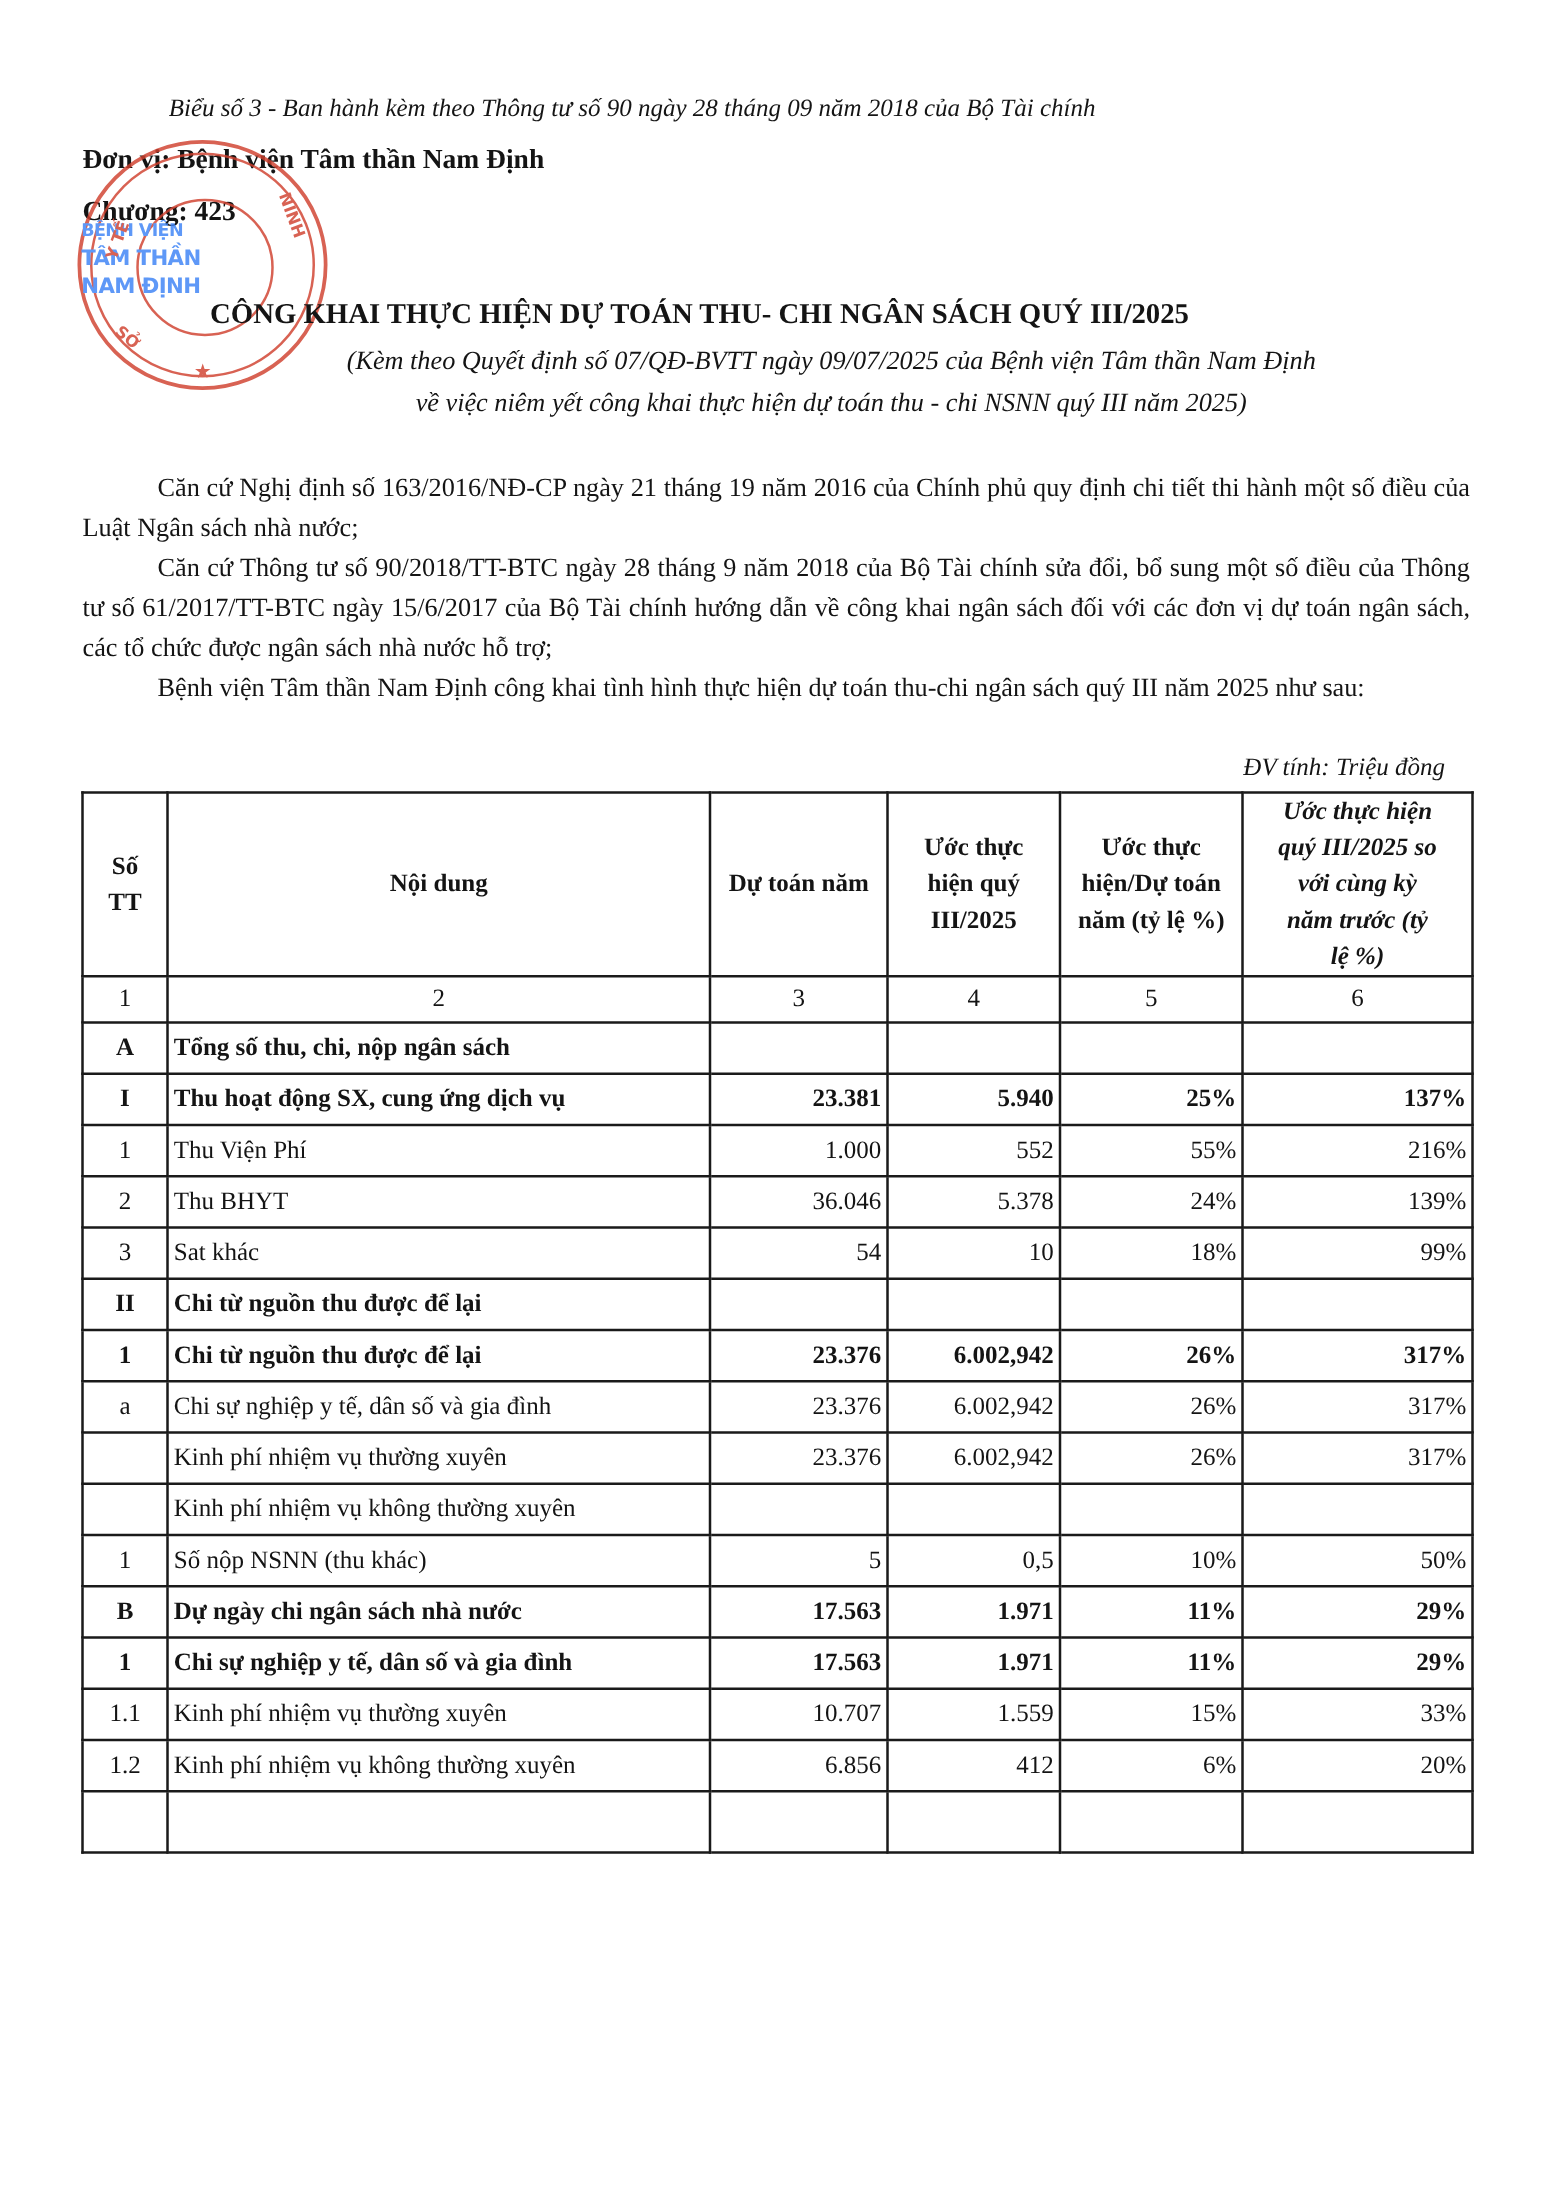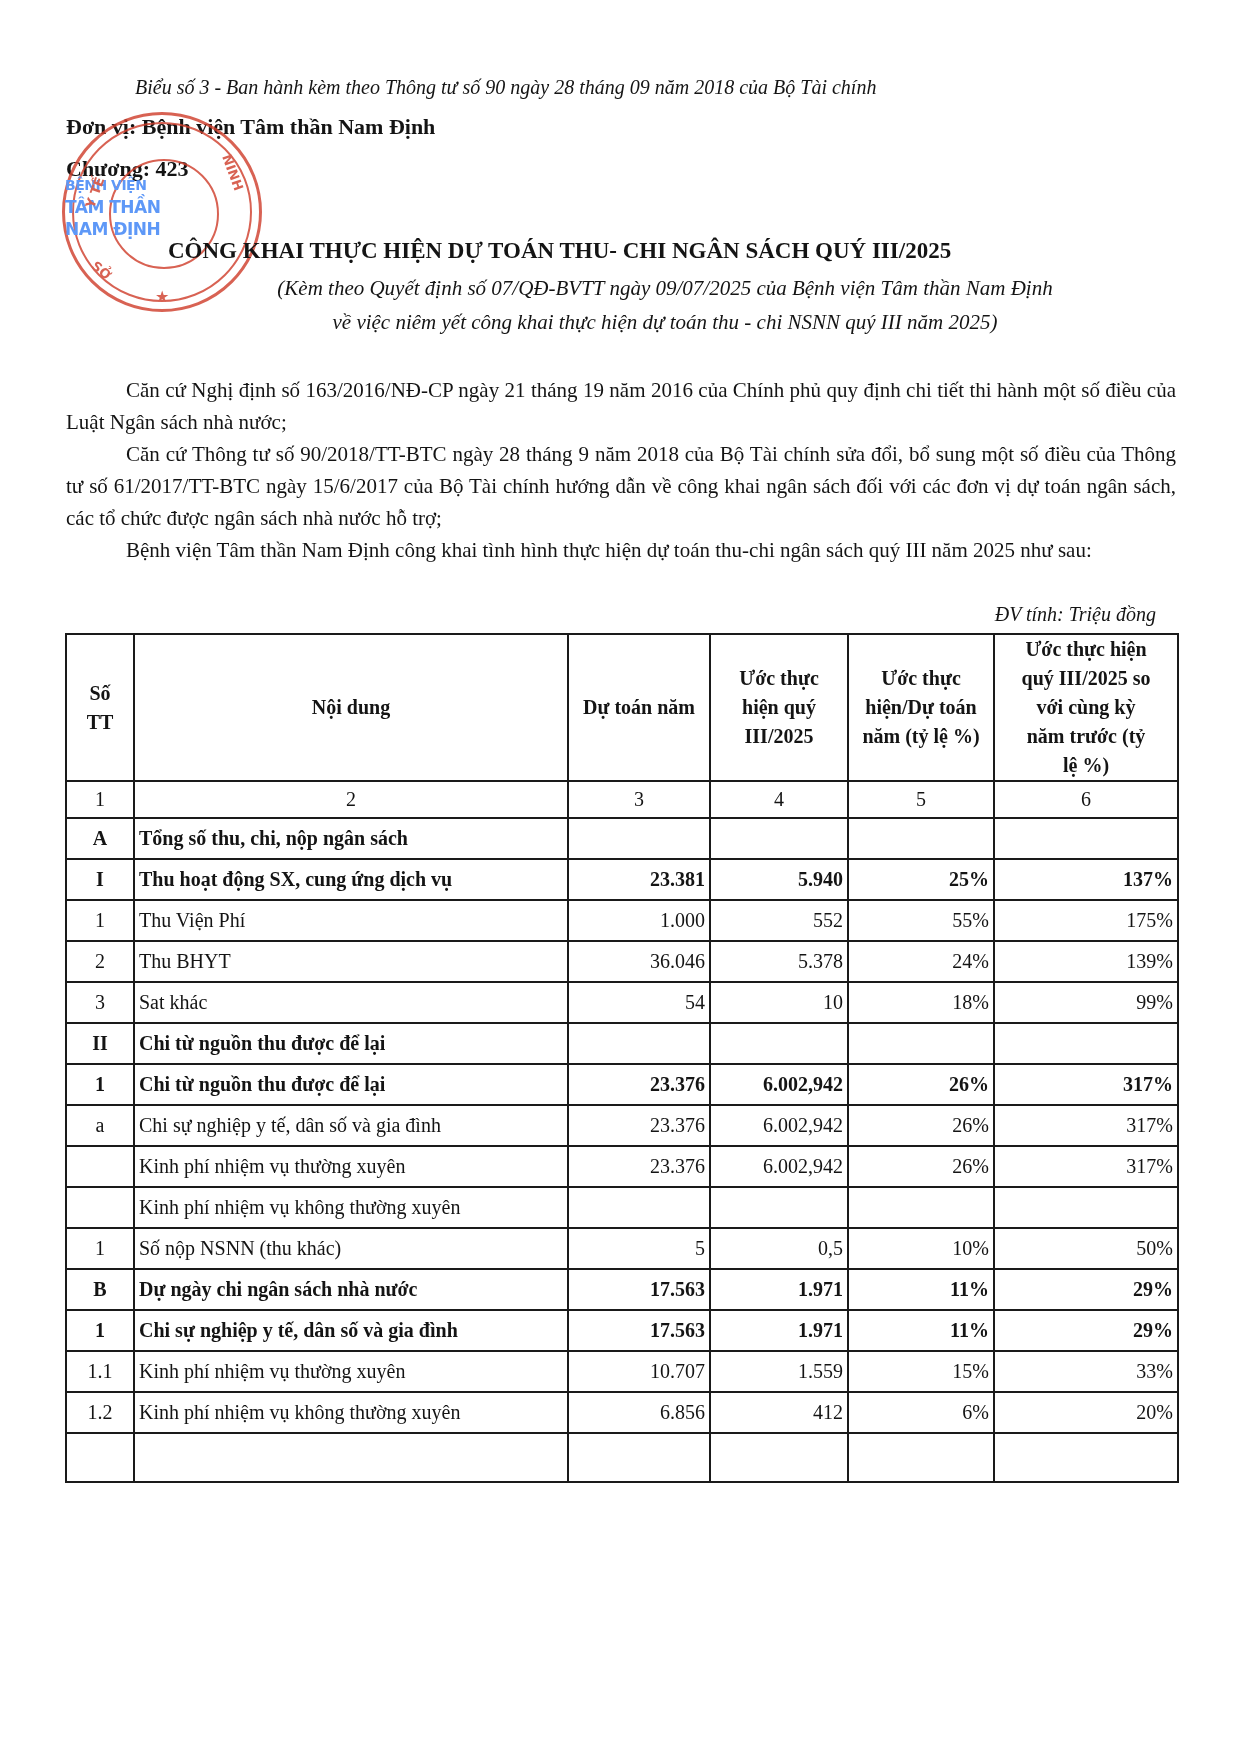--- a/index.html
+++ b/index.html
@@ -97,21 +97,21 @@
     <col style="width:146px">
     <col style="width:184px">
   </colgroup>
   <thead>
     <tr class="hdr-row">
       <th style="padding:0 14px;">Số TT</th>
       <th>Nội dung</th>
       <th>Dự toán năm</th>
       <th style="padding:16px 14px;">Ước thực hiện quý III/2025</th>
       <th>Ước thực hiện/Dự toán năm (tỷ lệ %)</th>
-      <th style="padding:0 26px;">Ước thực hiện quý III/2025 so với cùng kỳ năm trước (tỷ lệ %)</th>
+      <th style="padding:0 26px;font-style:italic;">Ước thực hiện quý III/2025 so với cùng kỳ năm trước (tỷ lệ %)</th>
     </tr>
     <tr class="num-row">
       <td>1</td>
       <td>2</td>
       <td>3</td>
       <td>4</td>
       <td>5</td>
       <td>6</td>
     </tr>
   </thead>
@@ -131,21 +131,21 @@
         <td class="c-num">5.940</td>
         <td class="c-num">25%</td>
         <td class="c-num">137%</td>
       </tr>
       <tr class="data-row">
         <td class="c-stt">1</td>
         <td>Thu Viện Phí</td>
         <td class="c-num">1.000</td>
         <td class="c-num">552</td>
         <td class="c-num">55%</td>
-        <td class="c-num">175%</td>
+        <td class="c-num">216%</td>
       </tr>
       <tr class="data-row">
         <td class="c-stt">2</td>
         <td>Thu BHYT</td>
         <td class="c-num">36.046</td>
         <td class="c-num">5.378</td>
         <td class="c-num">24%</td>
         <td class="c-num">139%</td>
       </tr>
       <tr class="data-row">

